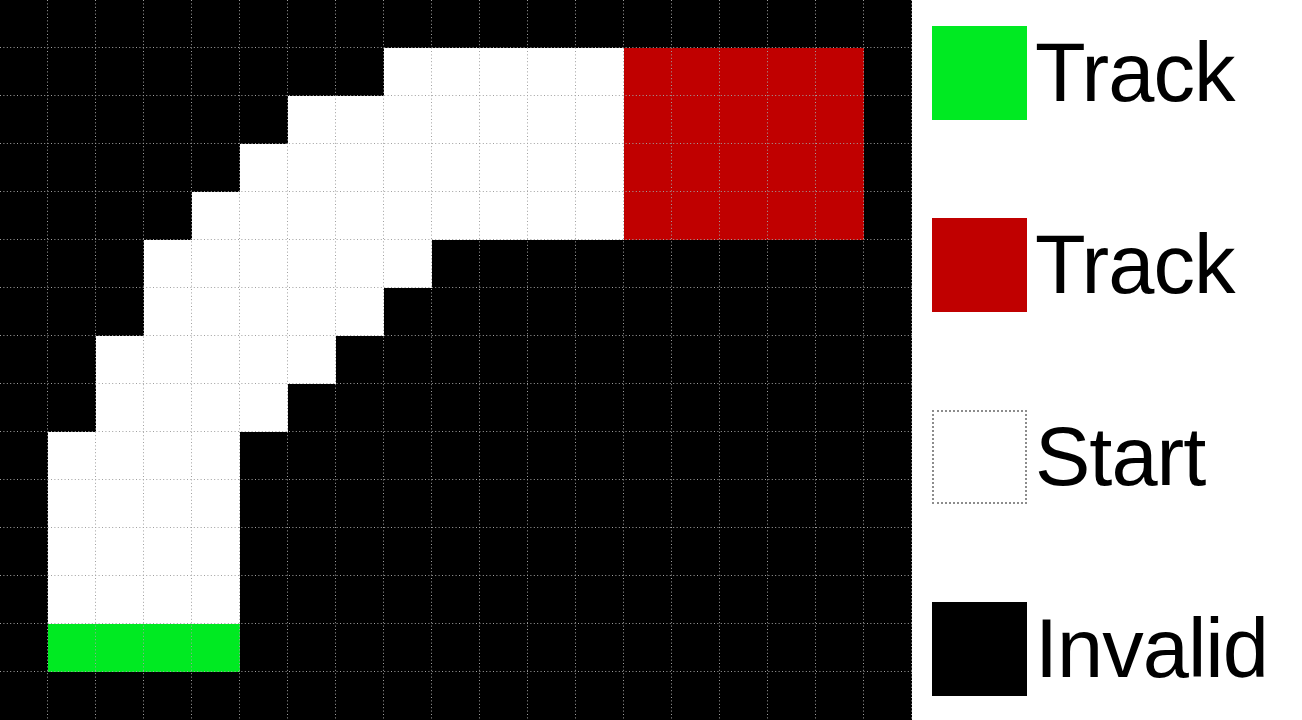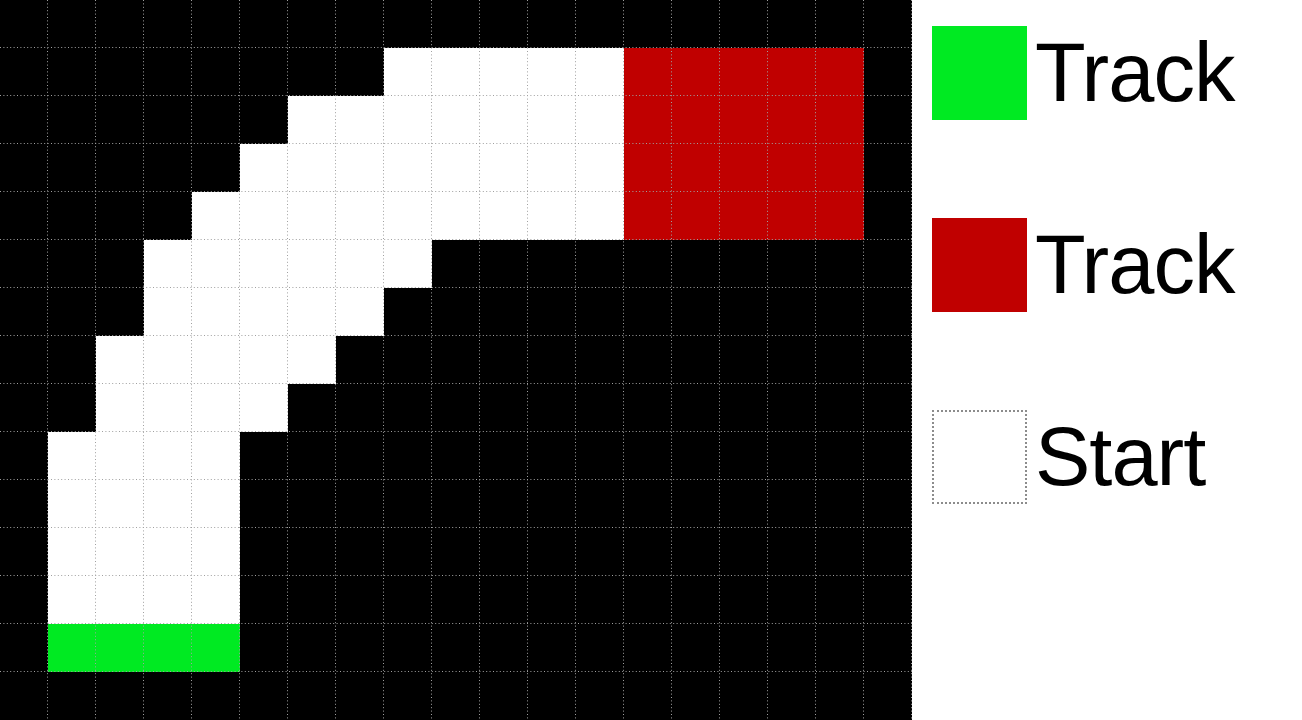--- a/index.html
+++ b/index.html
@@ -390,15 +390,19 @@
       <span class="legend-label">Track</span>
     </div>
     <div class="legend-item">
       <span class="swatch" style="background: rgb(192, 0, 0);"></span>
       <span class="legend-label">Track</span>
     </div>
     <div class="legend-item">
       <span class="swatch" style="background: rgb(255, 255, 255); border: 2px dotted rgb(140, 140, 140);"></span>
       <span class="legend-label">Start</span>
     </div>
+    <div class="legend-item">
+      <span class="swatch" style="background: rgb(0, 0, 0);"></span>
+      <span class="legend-label">Invalid</span>
+    </div>
   </aside>
 
 </div>
 
 </body></html>

